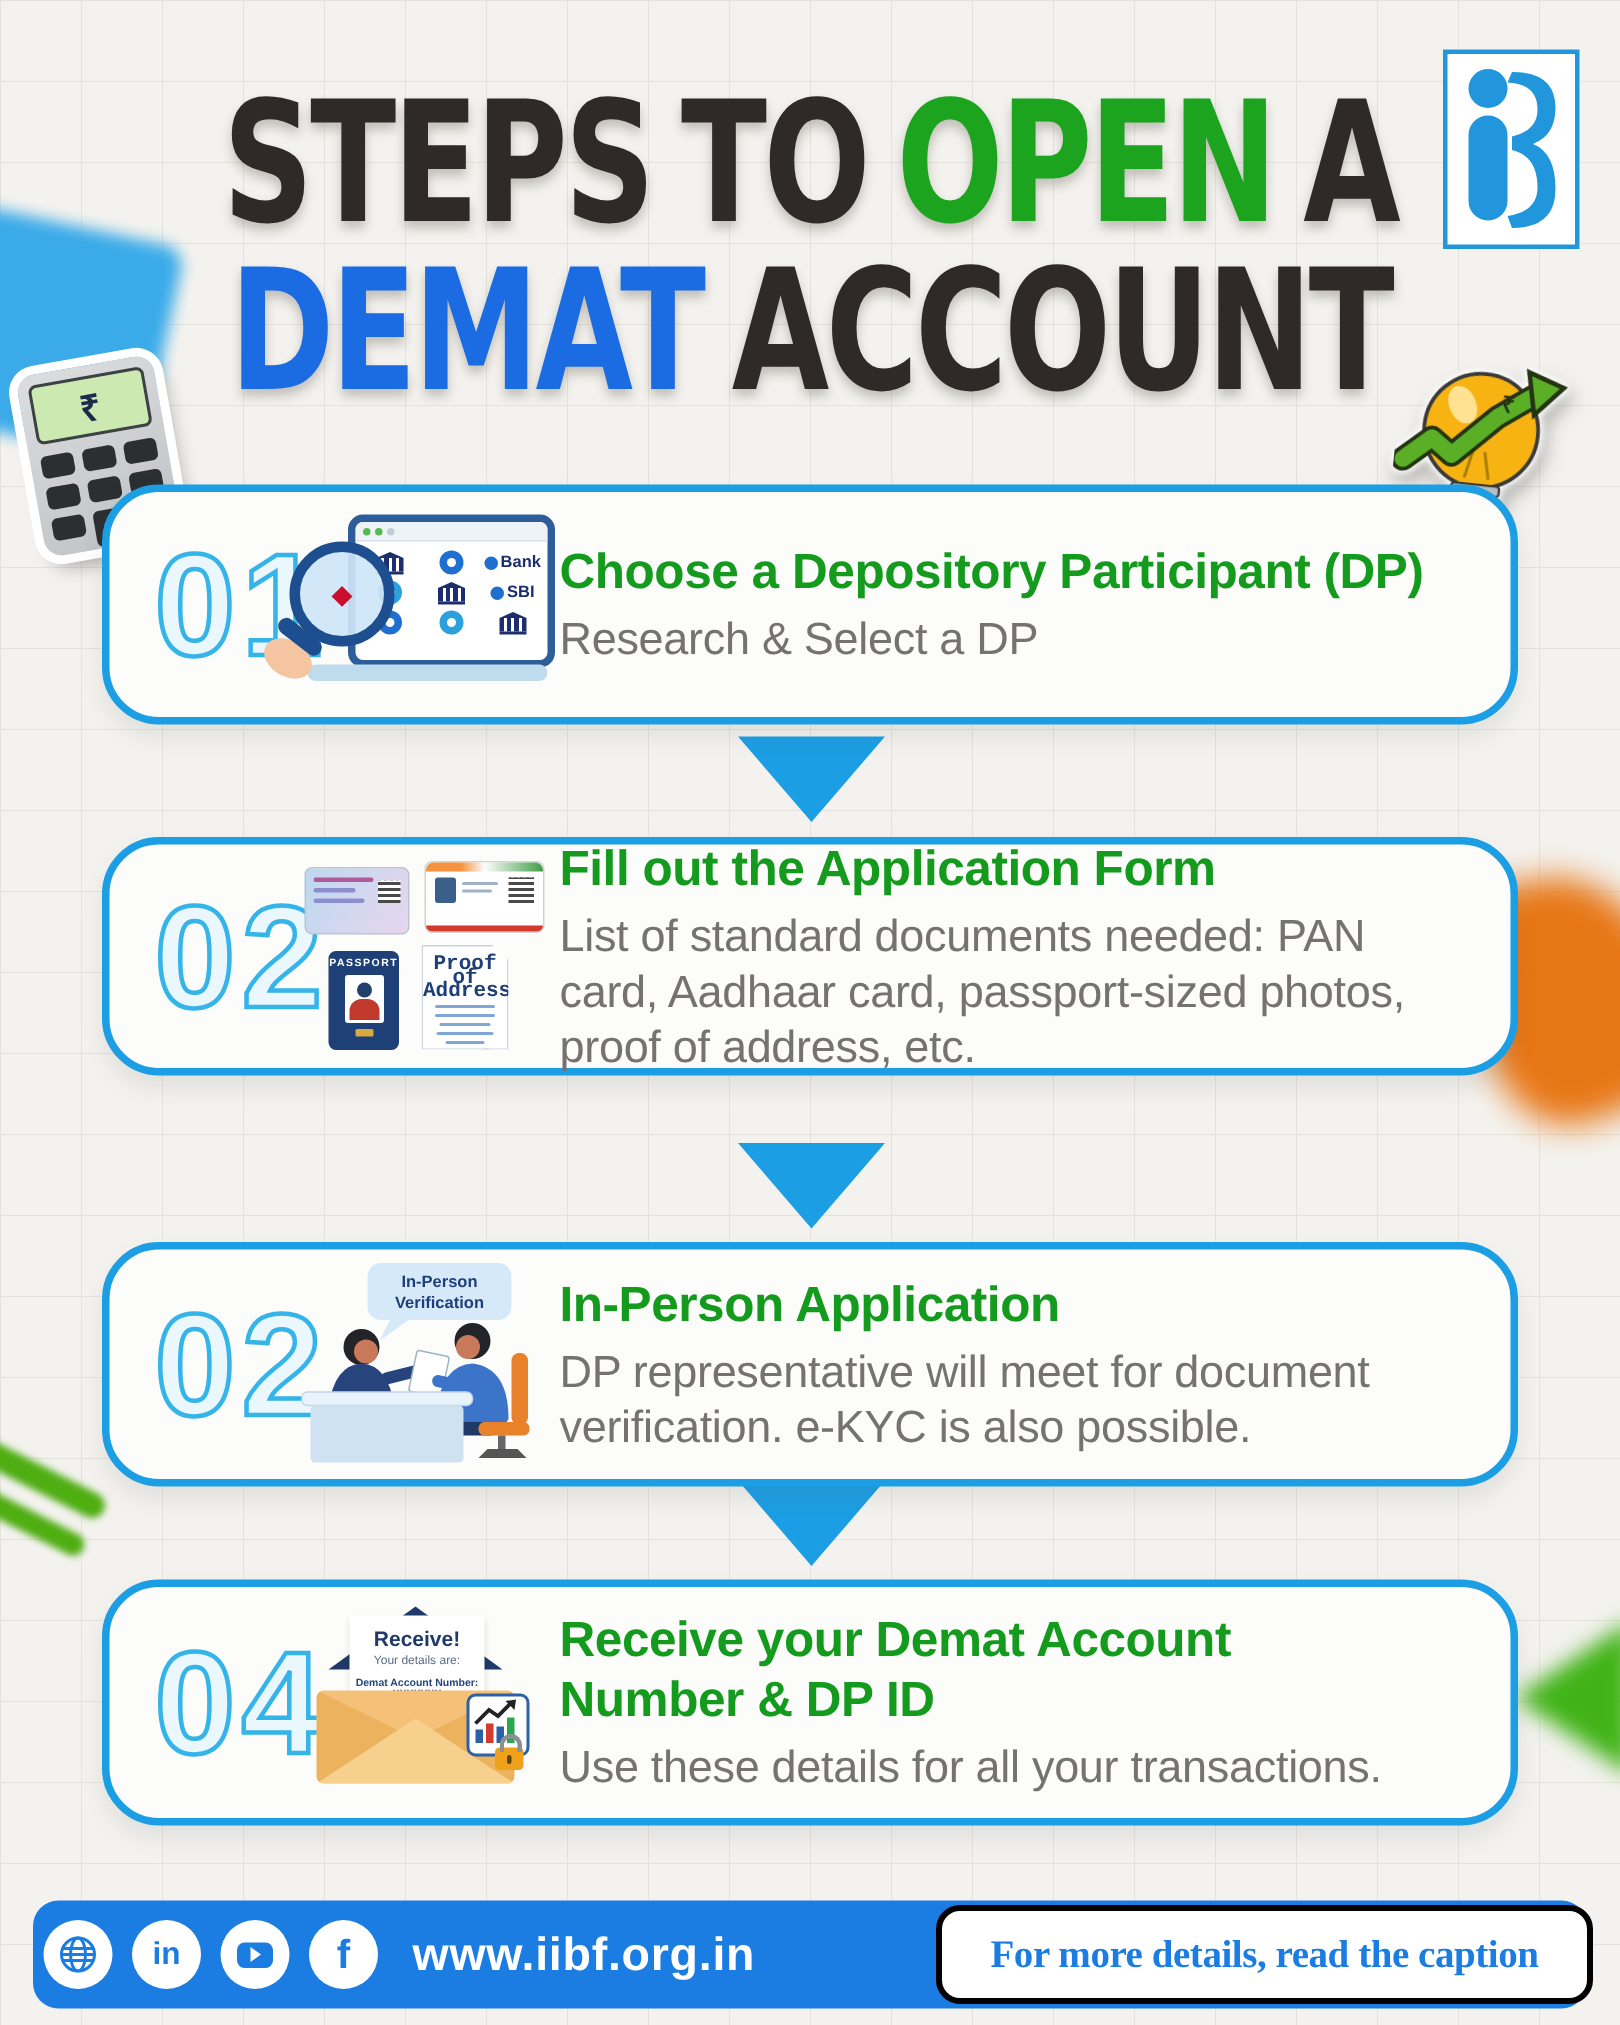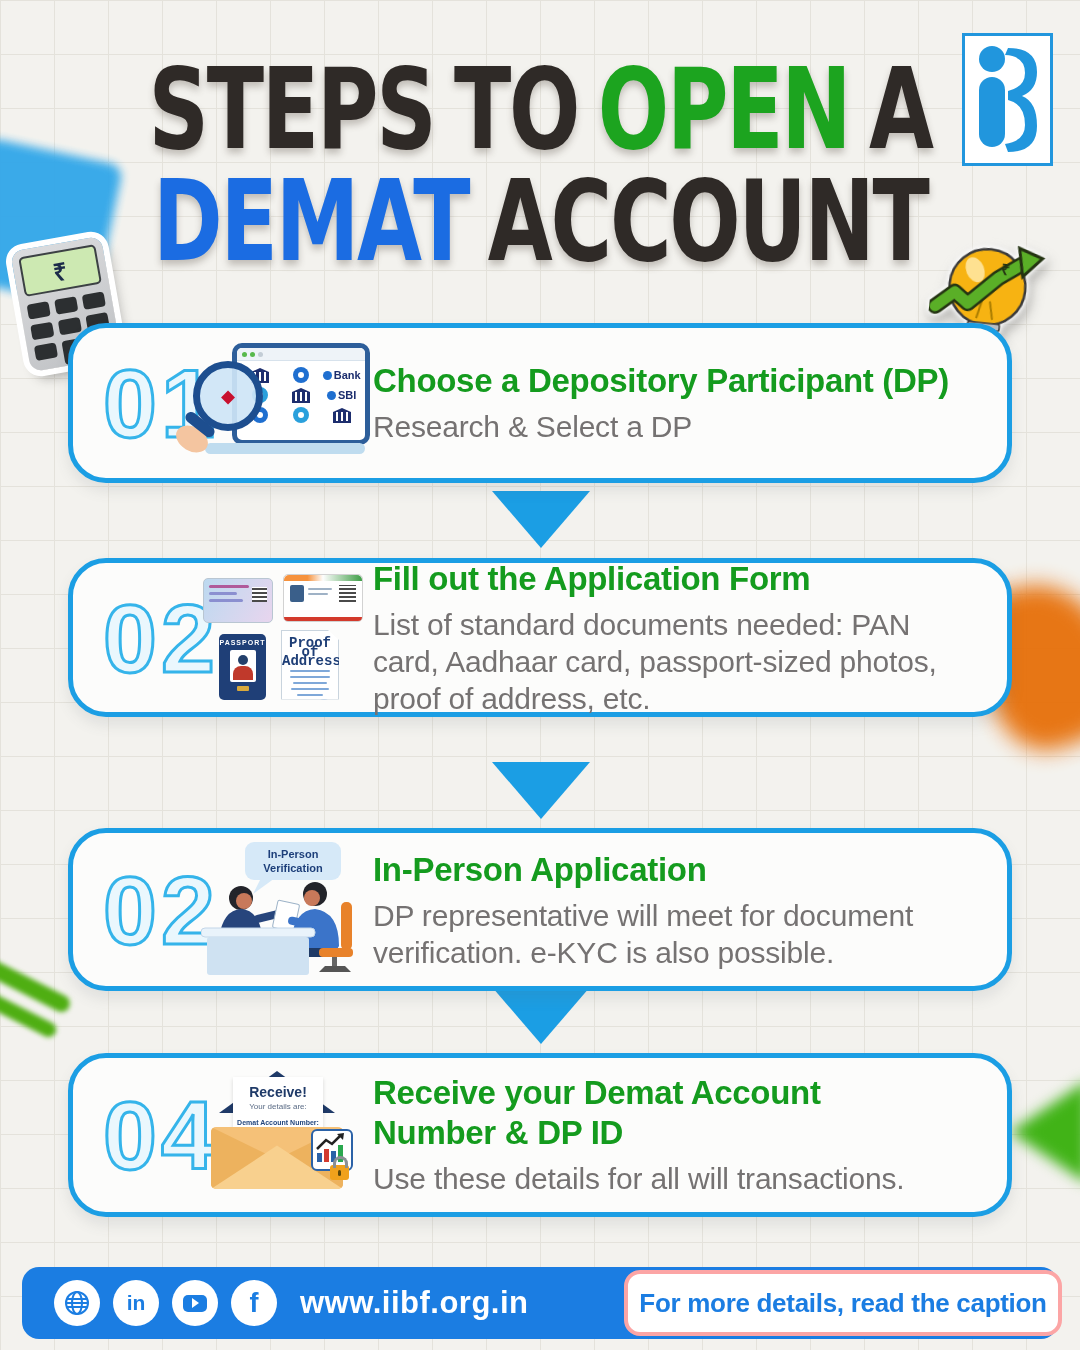--- a/index.html
+++ b/index.html
@@ -152,31 +152,31 @@
     clip-path:polygon(0 100%,50% 30%,100% 100%);border-radius:5px;}
   .chart-card{position:absolute;right:-10px;top:60px;width:38px;height:38px;background:#fff;
     border:2px solid #2b62a7;border-radius:6px;z-index:3;}
   .lock{position:absolute;right:-6px;top:96px;width:19px;height:15px;background:#f0a11c;border-radius:3px;z-index:4;}
   .lock::before{content:"";position:absolute;left:3px;top:-9px;width:9px;height:9px;border:3px solid #8a8f94;
     border-bottom:none;border-radius:8px 8px 0 0;}
   .lock::after{content:"";position:absolute;left:8px;top:5px;width:3px;height:6px;background:#5c4708;border-radius:2px;}
 
   
   .footer{position:absolute;left:22px;top:1267px;width:1036px;height:72px;background:#1b7de2;
-    border-radius:17px;z-index:3;display:flex;align-items:center;padding-left:32px;box-sizing:border-box;}
+    border-radius:17px;z-index:3;display:flex;align-items:center;padding-left:7px;box-sizing:border-box;}
   .soc{width:46px;height:46px;border-radius:50%;background:#fff;margin-right:13px;
     display:flex;align-items:center;justify-content:center;color:#1b7de2;font-weight:800;flex:0 0 auto;}
   .soc.in{font-size:21px;}
   .soc.fb{font-size:27px;}
   .yt-box{width:24px;height:17px;background:#1b7de2;border-radius:5px;display:flex;align-items:center;justify-content:center;}
   .yt-box i{width:0;height:0;border-left:7px solid #fff;border-top:5px solid transparent;border-bottom:5px solid transparent;}
   .url{color:#fff;font-weight:800;font-size:31px;letter-spacing:.5px;margin-left:10px;}
   .caption-btn{position:absolute;right:-4px;top:3px;height:66px;width:438px;background:#fff;
-    border:4px solid #fca5a5;border-radius:16px;box-sizing:border-box;display:flex;align-items:center;justify-content:center;
-    color:#1b7de2;font-weight:700;font-size:26px;letter-spacing:-.3px;}
+    border:4px solid #000000;border-radius:16px;box-sizing:border-box;display:flex;align-items:center;justify-content:center;
+    color:#1b7de2;font-weight:700;font-size:26px;letter-spacing:-.3px;font-family:Liberation Serif, serif;}
 
   
   .bubble-text{font:700 11px "Liberation Sans",sans-serif;fill:#1d3f7a;}
 </style>
 </head>
 <body>
 
 <div class="decor blue-square"></div>
 <div class="decor orange-blob"></div>
 <div class="decor green-tri"></div>
@@ -367,21 +367,21 @@
           <rect x="25" y="14" width="5" height="17" fill="#2aa84f"></rect>
           <path d="M4,18 L13,9 L19,13 L28,4" fill="none" stroke="#222" stroke-width="2.5"></path>
           <polygon points="24,3 31,2 30,9" fill="#222"></polygon>
         </svg>
       </div>
       <div class="lock"></div>
     </div>
   </div>
   <div class="txt t4">
     <div class="step-title">Receive your Demat Account Number &amp; DP ID</div>
-    <div class="step-body">Use these details for all will transactions.</div>
+    <div class="step-body">Use these details for all your transactions.</div>
   </div>
 </div>
 
 <div class="footer">
   <div class="soc">
     <svg width="28" height="28" viewBox="0 0 28 28" fill="none" stroke="#1b7de2" stroke-width="2">
       <circle cx="14" cy="14" r="11"></circle>
       <ellipse cx="14" cy="14" rx="5" ry="11"></ellipse>
       <path d="M3.5,10 H24.5 M3,14 H25 M3.5,18 H24.5"></path>
     </svg>

